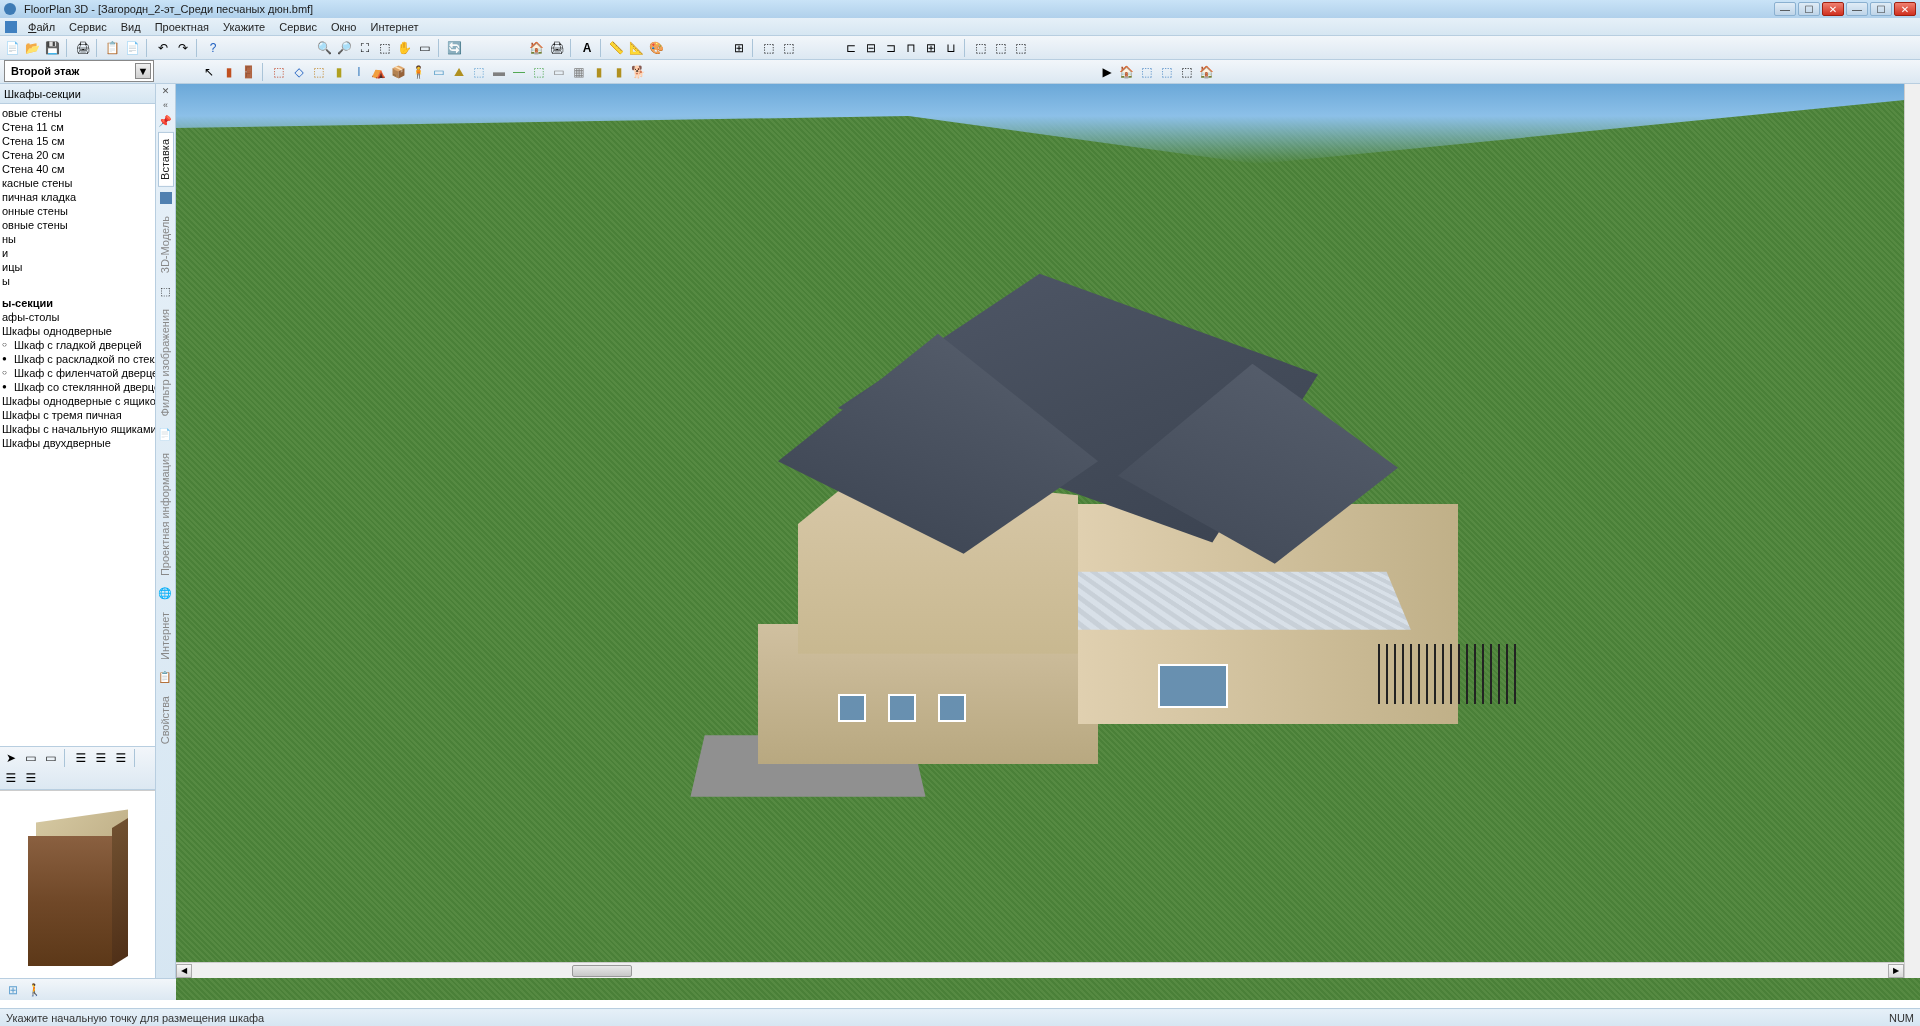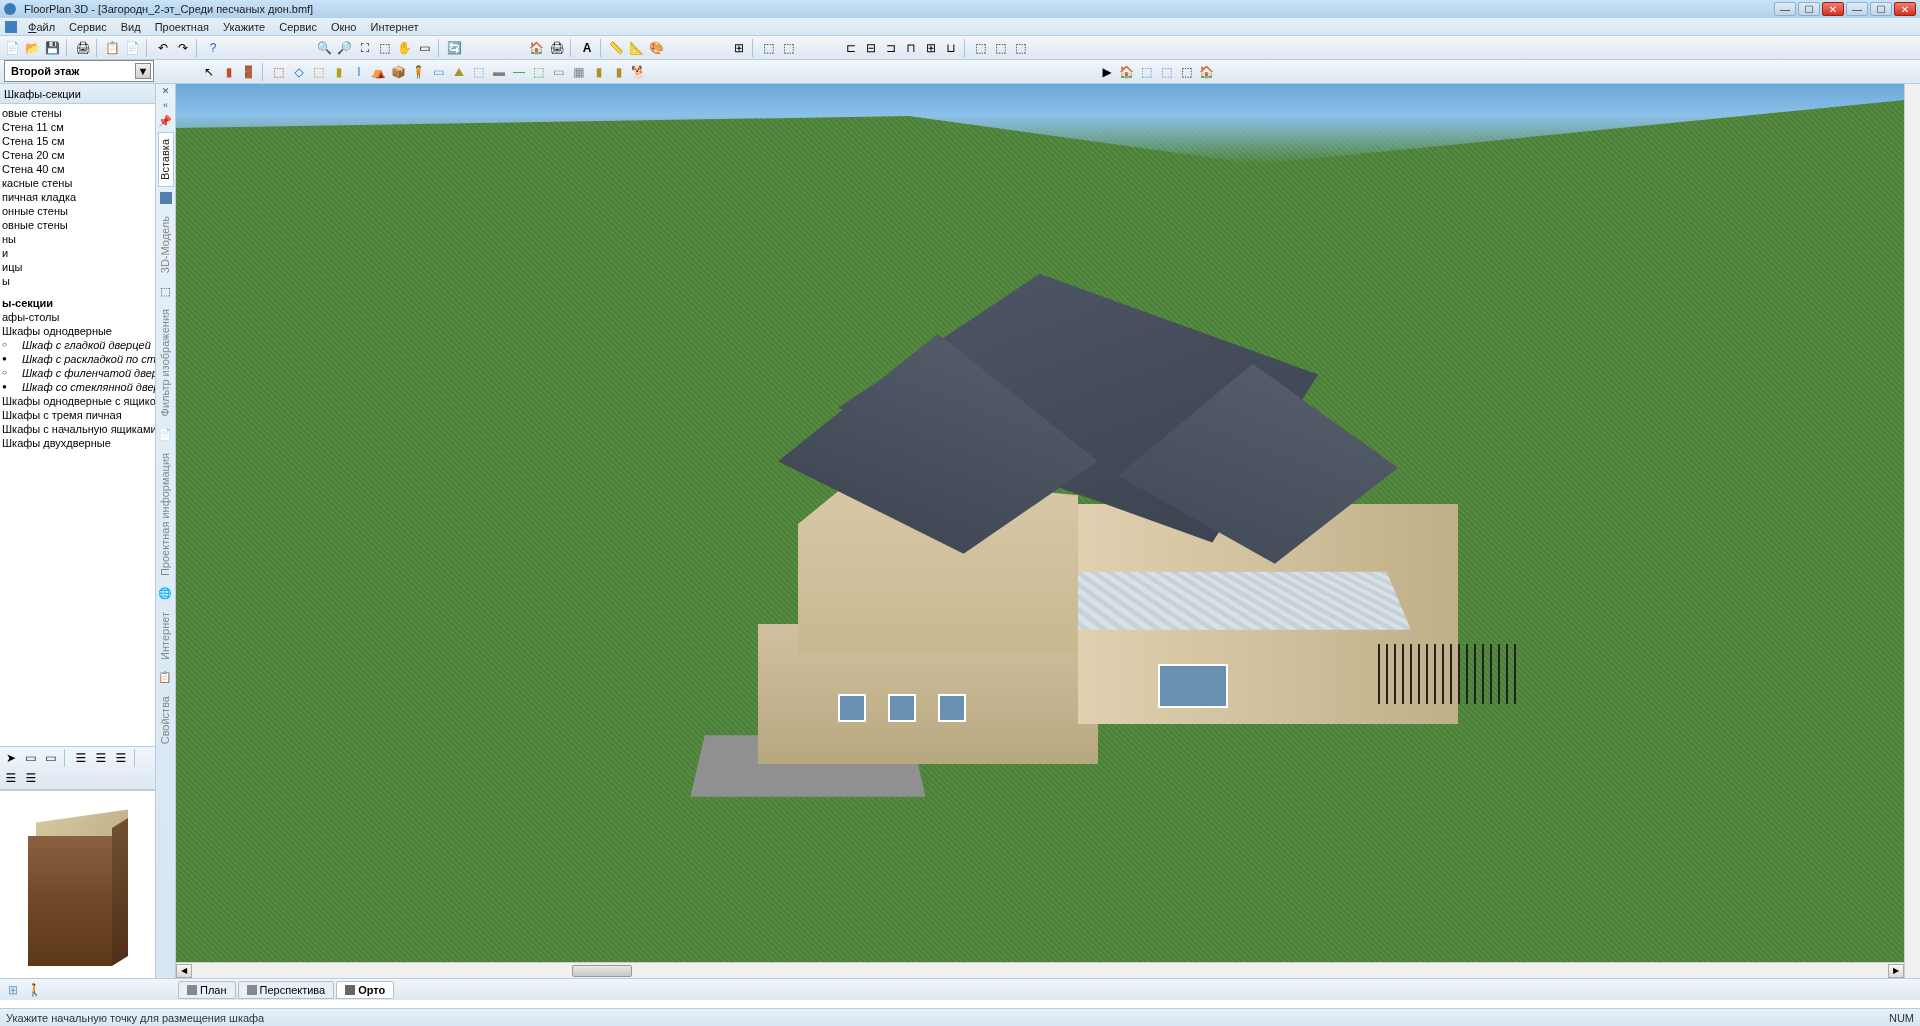--- a/index.html
+++ b/index.html
@@ -22,21 +22,21 @@
 .tspacer2 { width: 90px; }
 .tspacer4 { width: 40px; }
 .floor-select { position: absolute; left: 4px; top: 60px; width: 150px; height: 22px; border: 1px solid #888; background: #fff; display: flex; align-items: center; justify-content: space-between; padding: 0 2px 0 6px; font-weight: bold; }
 .floor-select-arrow { width: 16px; height: 16px; background: linear-gradient(#f0f0f0,#d0d0d0); border: 1px solid #888; display: flex; align-items: center; justify-content: center; }
 .main-area { position: absolute; left: 0; top: 84px; right: 0; bottom: 26px; display: flex; }
 .sidebar { width: 156px; background: #fff; border-right: 1px solid #b8cee0; display: flex; flex-direction: column; }
 .sidebar-header { height: 20px; background: linear-gradient(#e6f0f8,#d6e6f2); display: flex; align-items: center; padding: 0 4px; border-bottom: 1px solid #b8cee0; font-size: 10px; }
 .sidebar-list { flex: 1; overflow: hidden; padding: 2px 0; font-size: 10px; line-height: 14px; }
 .sidebar-item { padding: 0 2px; cursor: pointer; white-space: nowrap; overflow: hidden; }
 .sidebar-item.bold { font-weight: bold; margin-top: 8px; }
-.sidebar-item.indent { padding-left: 22px; position: relative; font-style: italic; }
+.sidebar-item.indent { padding-left: 14px; position: relative; }
 .sidebar-item.indent::before { content: "○"; position: absolute; left: 2px; font-size: 8px; top: 0; }
 .sidebar-item.indent.filled::before { content: "●"; }
 .sidebar-toolbar { height: 44px; border-top: 1px solid #b8cee0; border-bottom: 1px solid #b8cee0; background: linear-gradient(#f2f6fa,#dce8f2); display: flex; flex-wrap: wrap; align-items: center; padding: 2px; gap: 2px; }
 .sidebar-preview { height: 210px; background: #fff; display: flex; align-items: center; justify-content: center; border-top: 1px solid #ccc; }
 .cabinet-preview { width: 100px; height: 160px; position: relative; }
 .cabinet-top { position: absolute; top: 0; left: 8px; width: 92px; height: 30px; background: linear-gradient(135deg,#d4c7a0,#c0b088); transform: skewY(-8deg); }
 .cabinet-front { position: absolute; top: 20px; left: 0; width: 84px; height: 130px; background: linear-gradient(#8a6040,#704828,#5c3818); }
 .cabinet-side { position: absolute; top: 12px; left: 84px; width: 16px; height: 138px; background: linear-gradient(#705030,#503018); transform: skewY(-32deg); transform-origin: left; }
 .vtabs { width: 20px; background: linear-gradient(#e6f0f8,#d6e6f2); border-right: 1px solid #b8cee0; display: flex; flex-direction: column; align-items: center; padding-top: 2px; gap: 4px; }
 .vtab { width: 16px; padding: 6px 0; writing-mode: vertical-rl; transform: rotate(180deg); font-size: 9px; color: #888; cursor: pointer; text-align: center; border: 1px solid transparent; }
@@ -431,34 +431,20 @@
         <div class="window w4"></div>
       </div>
     </div>
     <div class="viewport-scrollbar-v"></div>
     <div class="viewport-scrollbar-h">
       <div class="scroll-btn">◀</div>
       <div class="scroll-thumb"></div>
       <div style="flex:1"></div>
       <div class="scroll-btn">▶</div>
     </div>
-    <div class="view-tabs">
-      <div class="view-tab">
-        <span class="view-tab-icon" style="background:#888"></span>
-        <span>План</span>
-      </div>
-      <div class="view-tab">
-        <span class="view-tab-icon" style="background:#888"></span>
-        <span>Перспектива</span>
-      </div>
-      <div class="view-tab active">
-        <span class="view-tab-icon" style="background:#666"></span>
-        <span>Орто</span>
-      </div>
-    </div>
   </div>
 </div>
 
 <div class="bottom-toolbar">
   <div class="tbtn">
       <span class="ico" style="color:#60a0d0">⊞</span>
     </div>
   <div class="tbtn">
       <span class="ico">🚶</span>
     </div>

